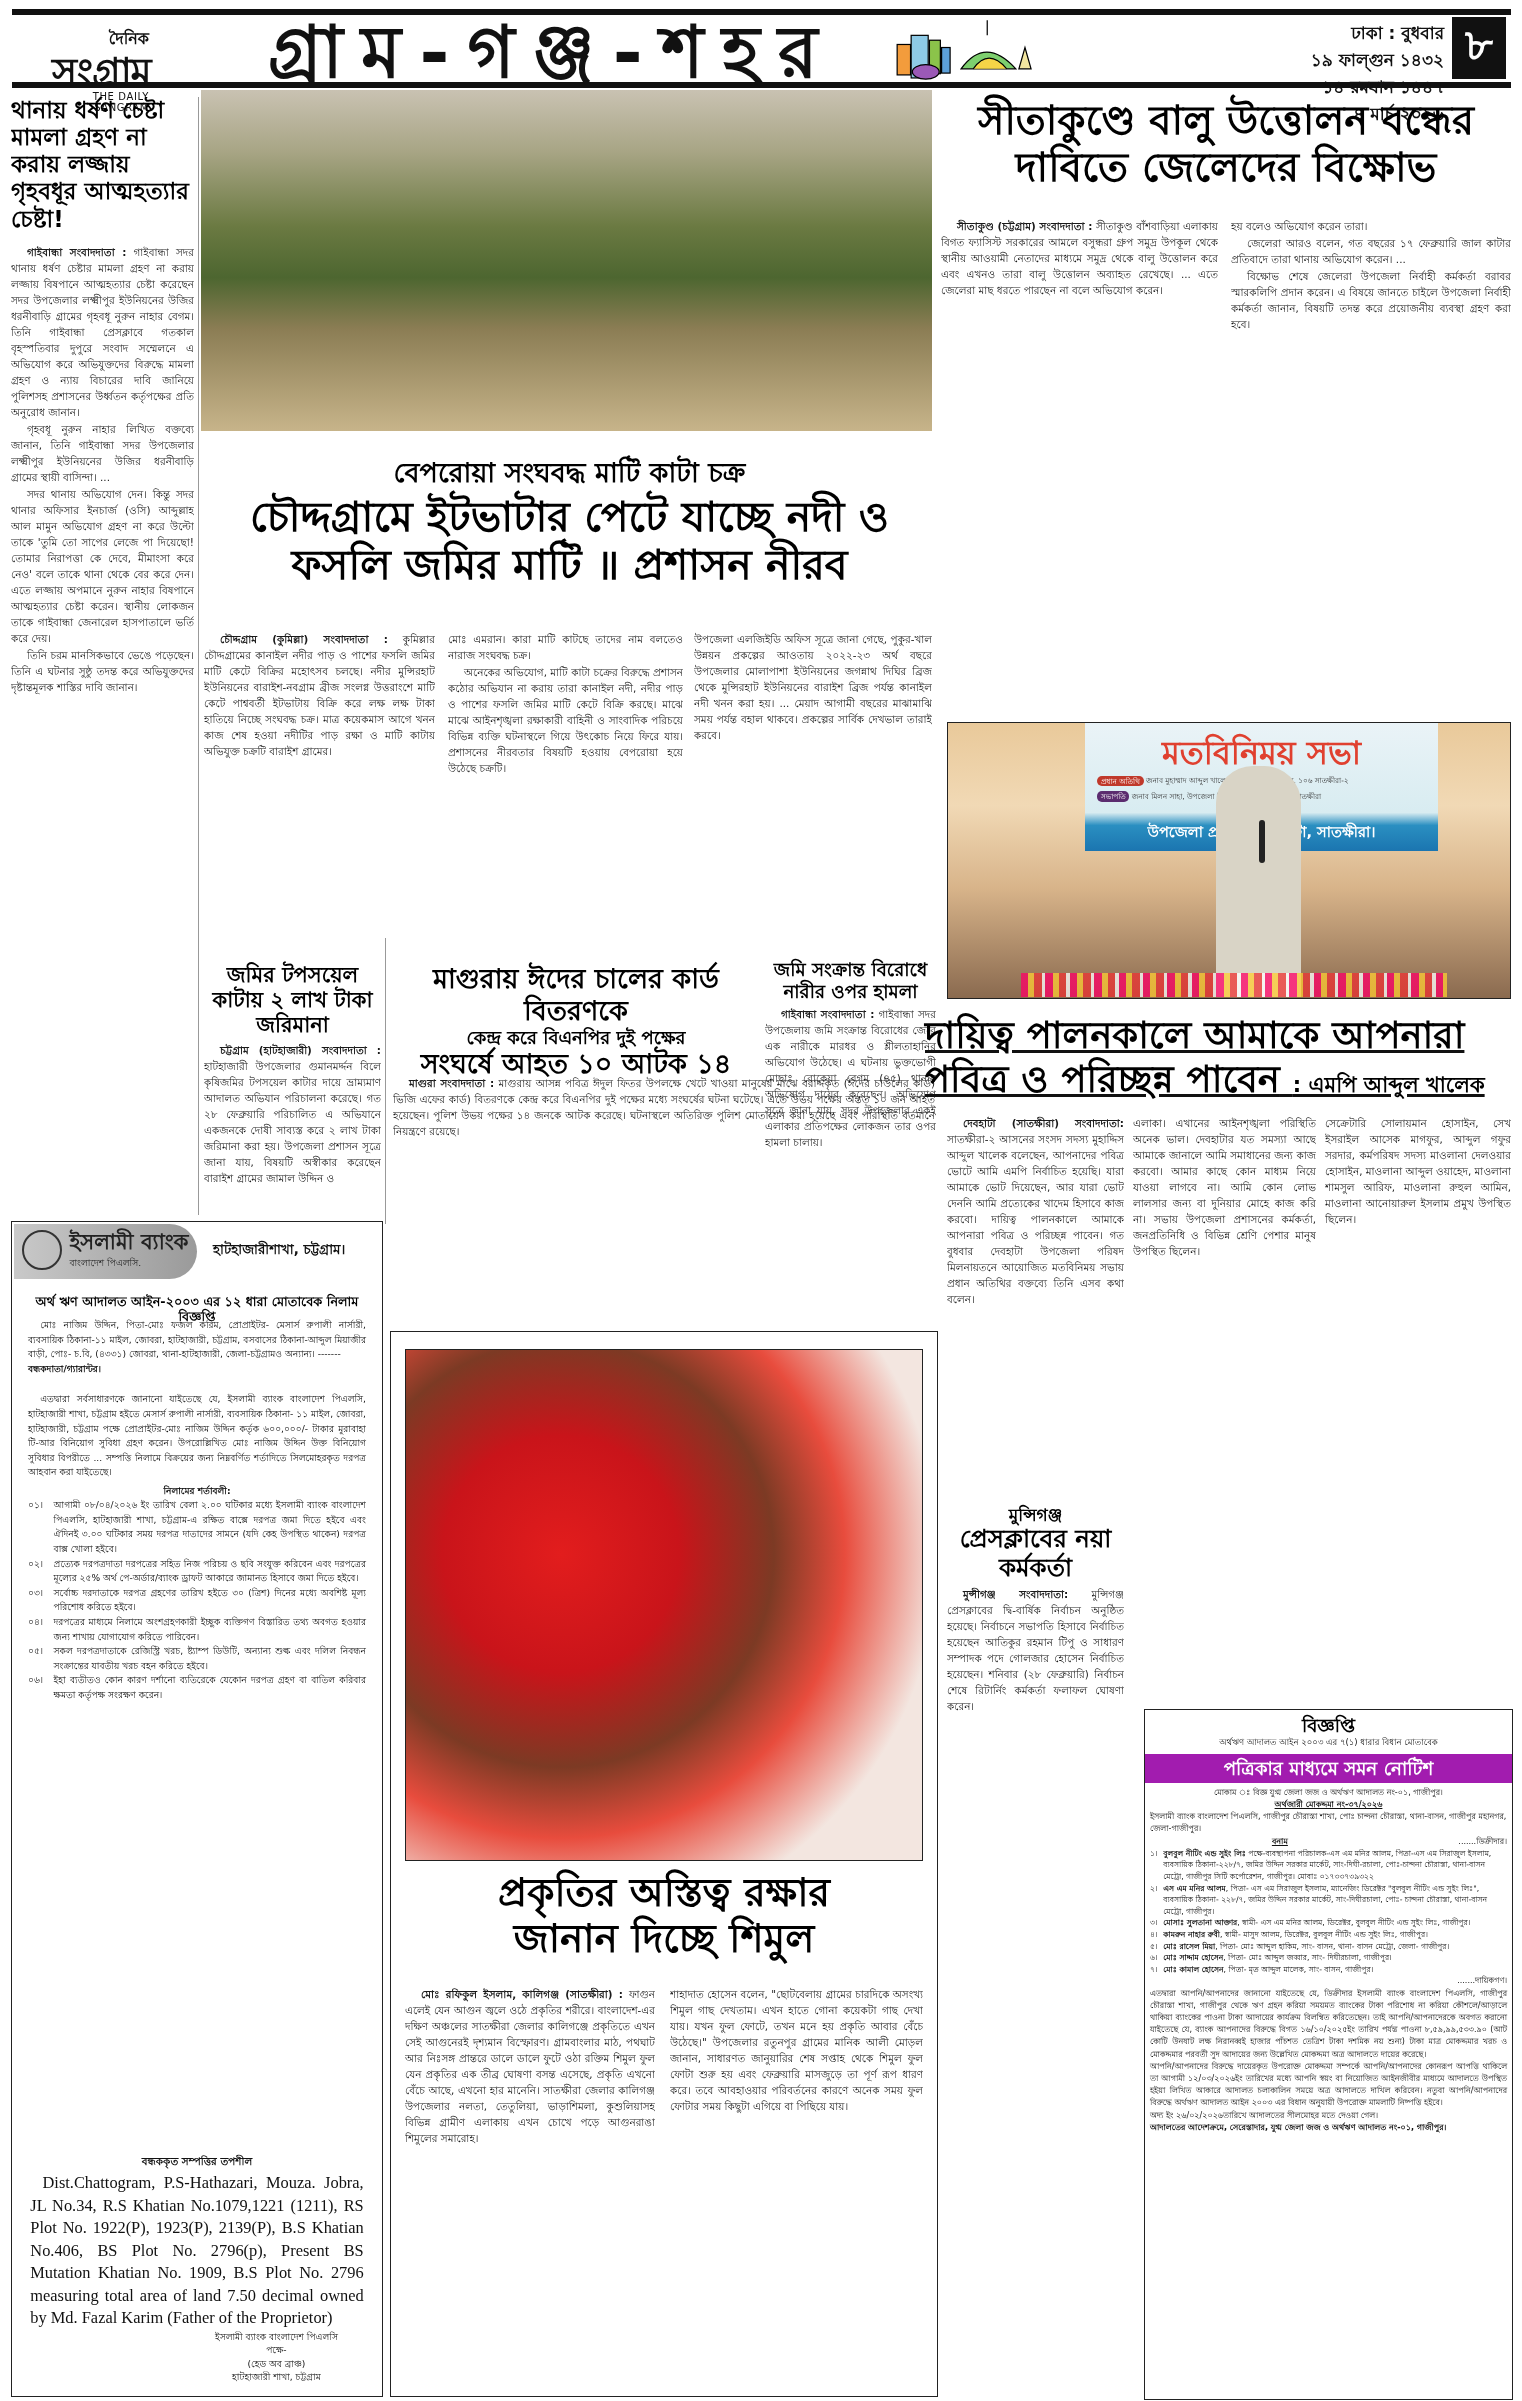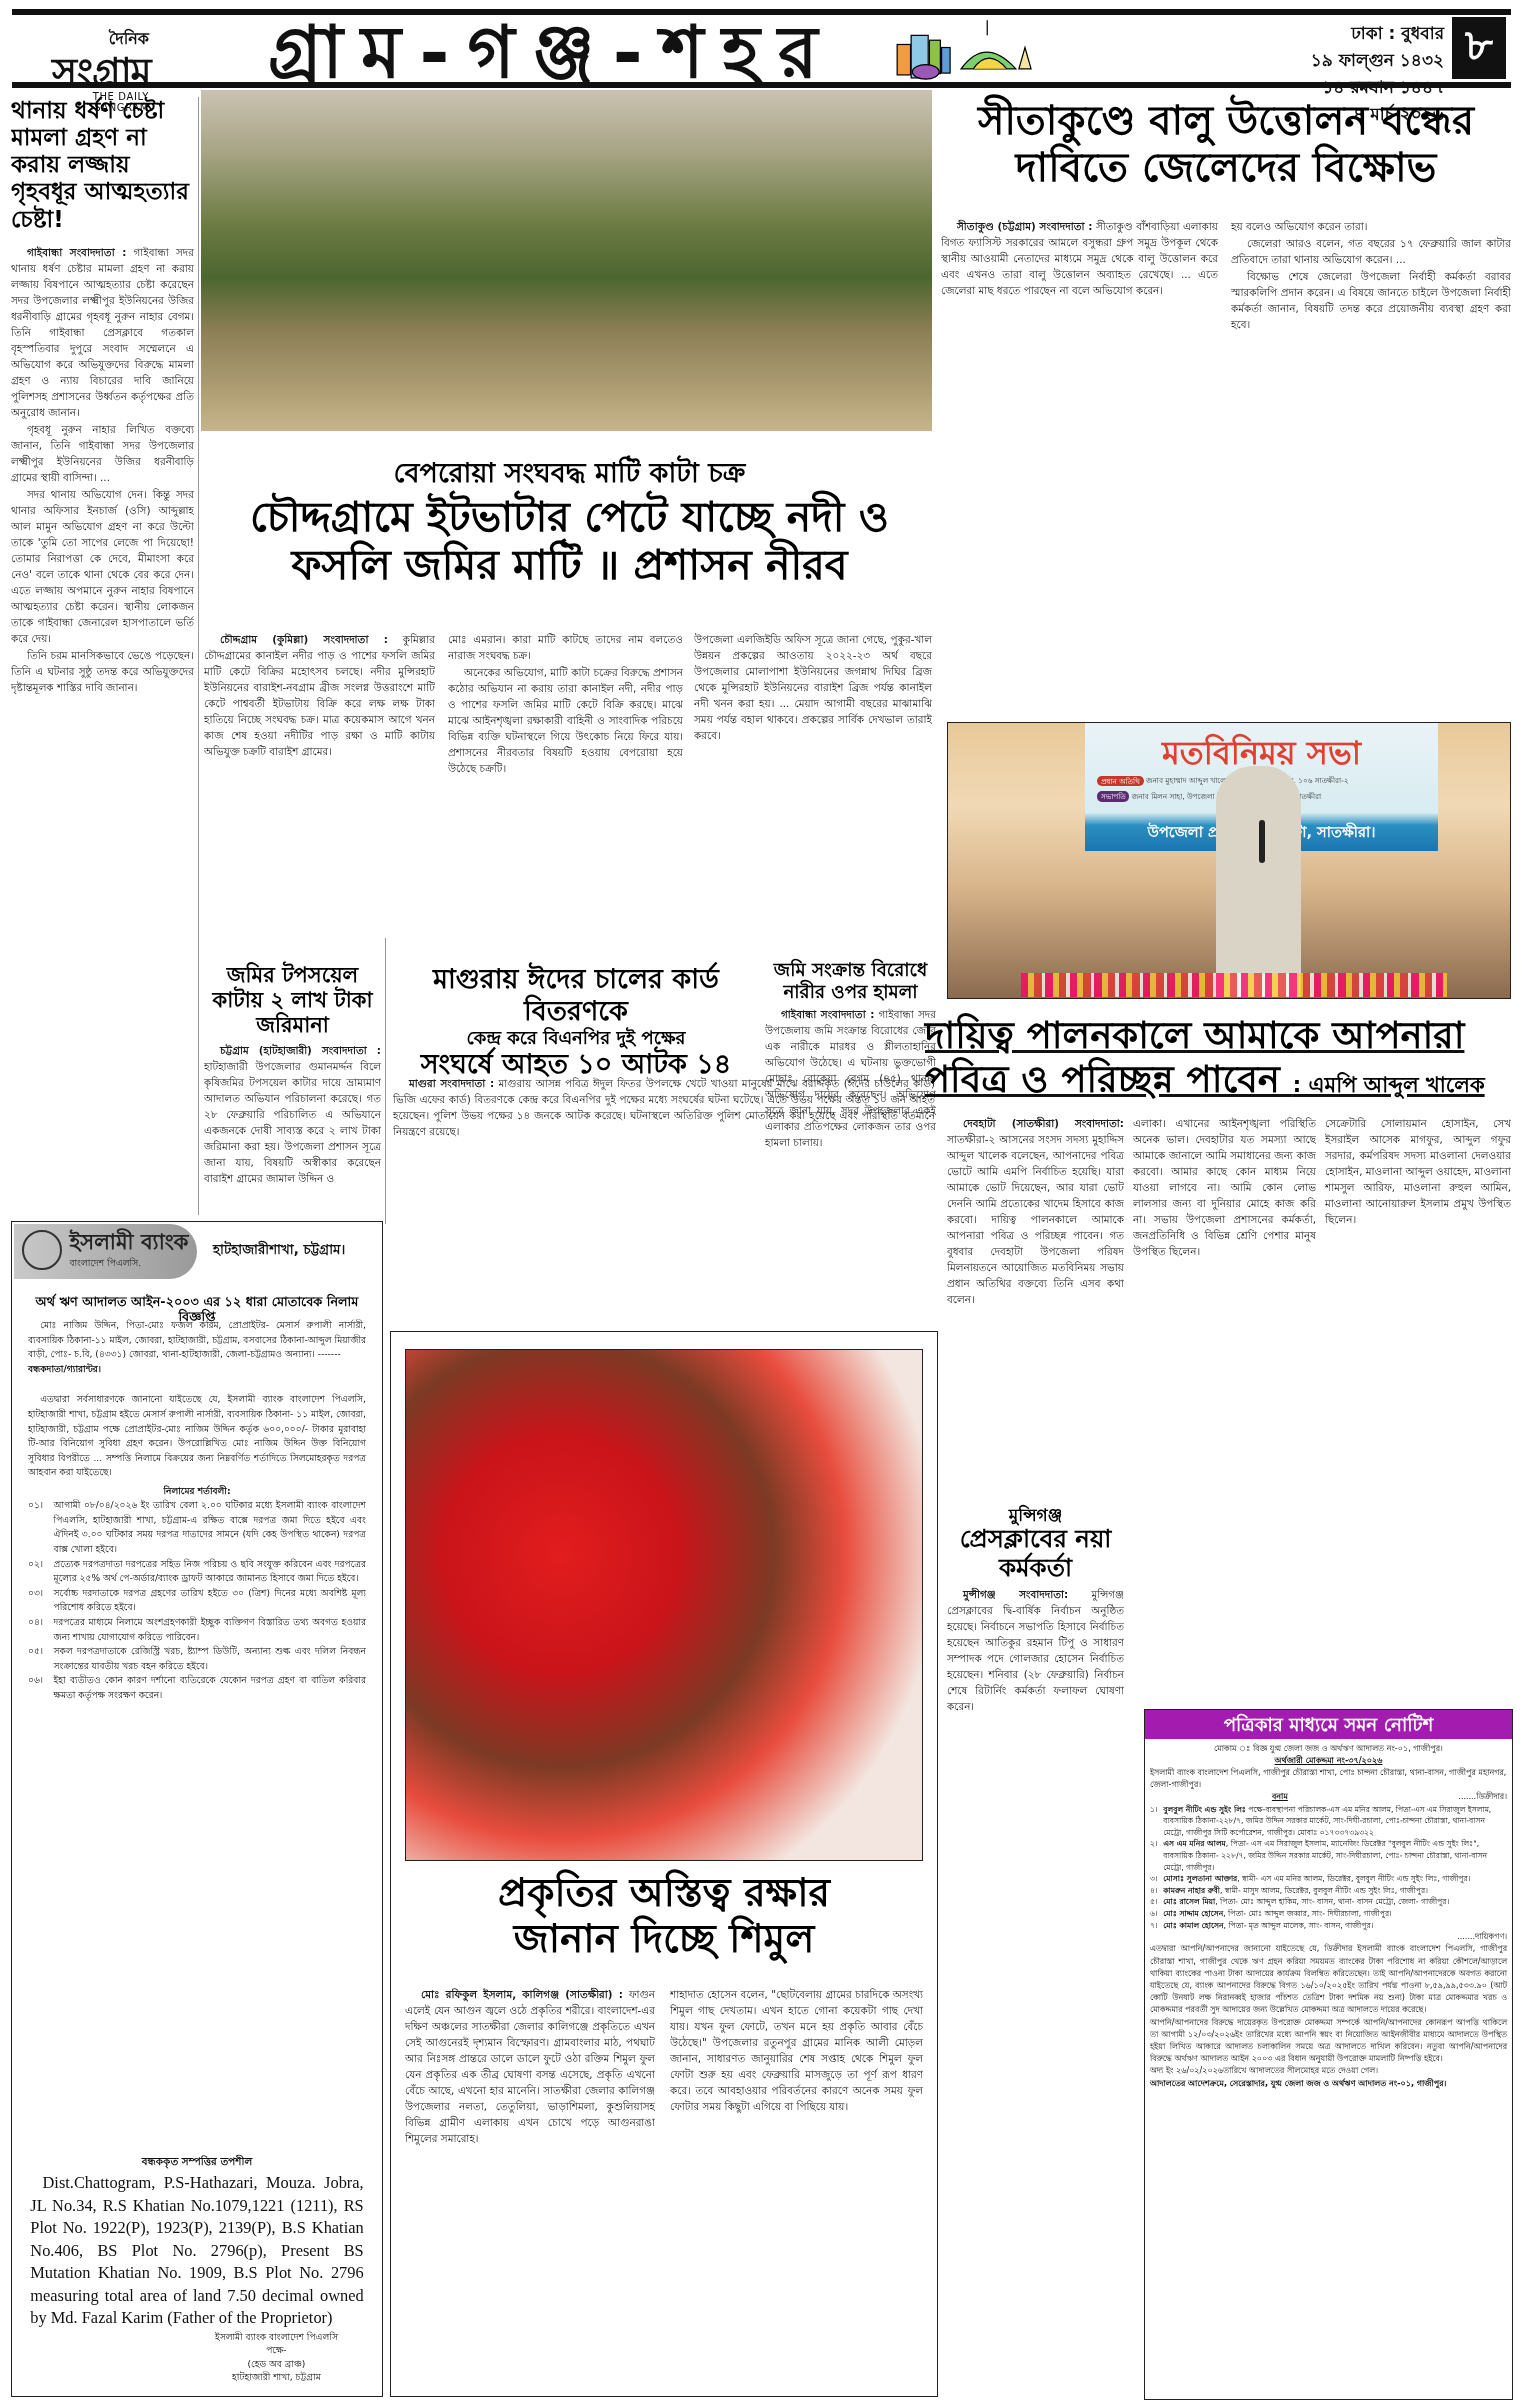--- a/index.html
+++ b/index.html
@@ -237,20 +237,24 @@
   <div class="abs eng" style="left:18.3px;right:18.3px;top:950px;text-indent:12.2px;">Dist.Chattogram, P.S-Hathazari, Mouza. Jobra, JL No.34, R.S Khatian No.1079,1221 (1211), RS Plot No. 1922(P), 1923(P), 2139(P), B.S Khatian No.406, BS Plot No. 2796(p), Present BS Mutation Khatian No. 1909, B.S Plot No. 2796 measuring total area of land 7.50 decimal owned by Md. Fazal Karim (Father of the Proprietor)</div>
   <div class="abs center" style="left:171px;right:12.2px;top:1109px;font-size:9.1px;line-height:13.4px;">
     <div>ইসলামী ব্যাংক বাংলাদেশ পিএলসি</div>
     <div>পক্ষে-</div>
     <div>(হেড অব ব্রাঞ্চ)</div>
     <div>হাটহাজারী শাখা, চট্টগ্রাম</div>
   </div>
 </div>
 
 <div class="box" style="left:1144px;top:1709px;width:369px;height:691px;">
+  <div class="center" style="padding-top:4.9px;">
+    <div class="hl" style="font-size:18.3px;">বিজ্ঞপ্তি</div>
+    <div style="font-size:8.5px;margin-bottom:3.7px;">অর্থঋণ আদালত আইন ২০০৩ এর ৭(১) ধারার বিধান মোতাবেক</div>
+  </div>
   <div class="ad-dark center hl" style="font-size:18.3px;color:#fff;padding:3.7px 0;">পত্রিকার মাধ্যমে সমন নোটিশ</div>
   <div style="padding:3.7px 4.9px;font-size:8px;line-height:12.2px;">
     <div class="center">মোকাম ঃ বিজ্ঞ যুগ্ম জেলা জজ ও অর্থঋণ আদালত নং-০১, গাজীপুর।</div>
     <div class="center" style="font-weight:bold;text-decoration:underline;">অর্থজারী মোকদ্দমা নং-৩৭/২০২৬</div>
     <div>ইসলামী ব্যাংক বাংলাদেশ পিএলসি, গাজীপুর চৌরাস্তা শাখা, পোঃ চান্দনা চৌরাস্তা, থানা-বাসন, গাজীপুর মহানগর, জেলা-গাজীপুর।</div>
     <div style="display:flex;justify-content:space-between;">
       <span style="font-weight:bold;text-decoration:underline;margin-left:122px;">বনাম</span>
       <span>.......ডিক্রীদার।</span>
     </div>
     <div style="font-size:7.6px;line-height:11.6px;">

